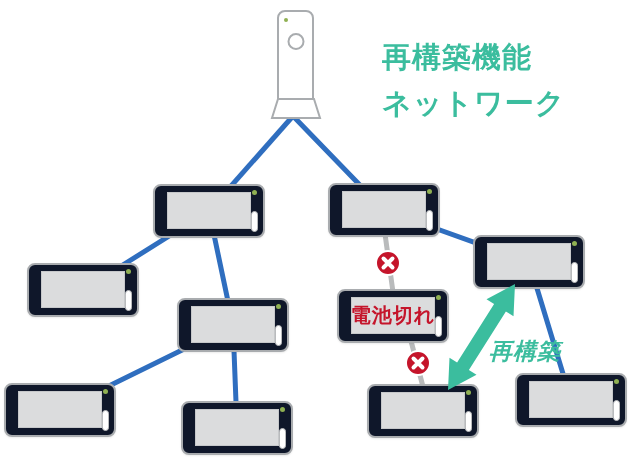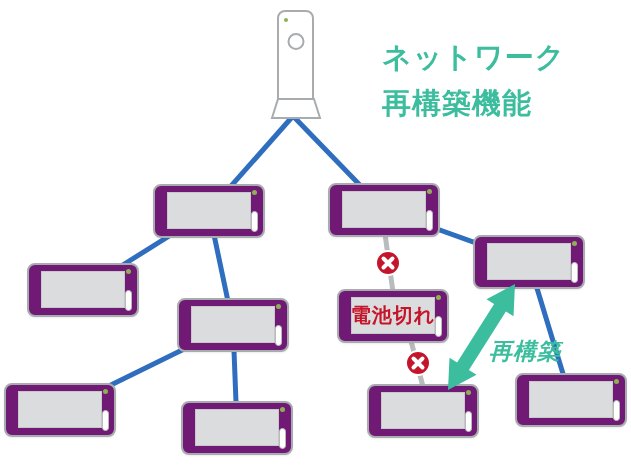--- a/index.html
+++ b/index.html
@@ -7,21 +7,21 @@
     position:relative; width:631px; height:471px; background:#ffffff;
     overflow:hidden; font-family:"DejaVu Sans", sans-serif;
   }
   .links-layer, .arrow-layer { position:absolute; left:0; top:0; pointer-events:none; }
   .lk { stroke:var(--link,#2F6EBF); stroke-width:5; stroke-linecap:round; }
   .bk { stroke:var(--broken-link,#B9BBBC); stroke-width:5; stroke-linecap:round; }
 
   
   .phone {
     position:absolute; width:112px; height:54px; box-sizing:border-box;
-    background:#701a75; border:2px solid var(--device-border,#A9ACAF);
+    background:#0f172a; border:2px solid var(--device-border,#A9ACAF);
     border-radius:8px; box-shadow:0 1px 2px rgba(0,0,0,.08);text-align:right;
   }
   .phone .screen {
     position:absolute; left:12px; top:6px; width:84px; height:37px;
     box-sizing:border-box; background:var(--screen-fill,#DBDCDD);
     border:1px solid #c6c8ca;
     display:flex; align-items:center; justify-content:center;
   }
   .phone .led {
     position:absolute; right:6px; top:4px; width:5px; height:5px;
@@ -172,19 +172,19 @@
     <svg width="16" height="16" viewBox="0 0 16 16">
       <path d="M3.5 3.5 L12.5 12.5 M12.5 3.5 L3.5 12.5" stroke="#ffffff" stroke-width="4" stroke-linecap="round" fill="none"></path>
     </svg>
   </div>
 
   <svg class="arrow-layer" width="631" height="471" style="z-index:6">
     <polygon style="fill:var(--accent,#3BBD9E)" points="515,284 513.5,316.2 505.9,311.4 468.9,370 476.5,374.8 448,390 449.5,357.8 457.1,362.6 494.1,304 486.5,299.2"></polygon>
   </svg>
 
   <div class="title">
+    <div>再構築機能</div>
     <div>ネットワーク</div>
-    <div>再構築機能</div>
   </div>
 
   <div class="rebuild-label">再構築</div>
 
 </div>
 
 </body></html>

